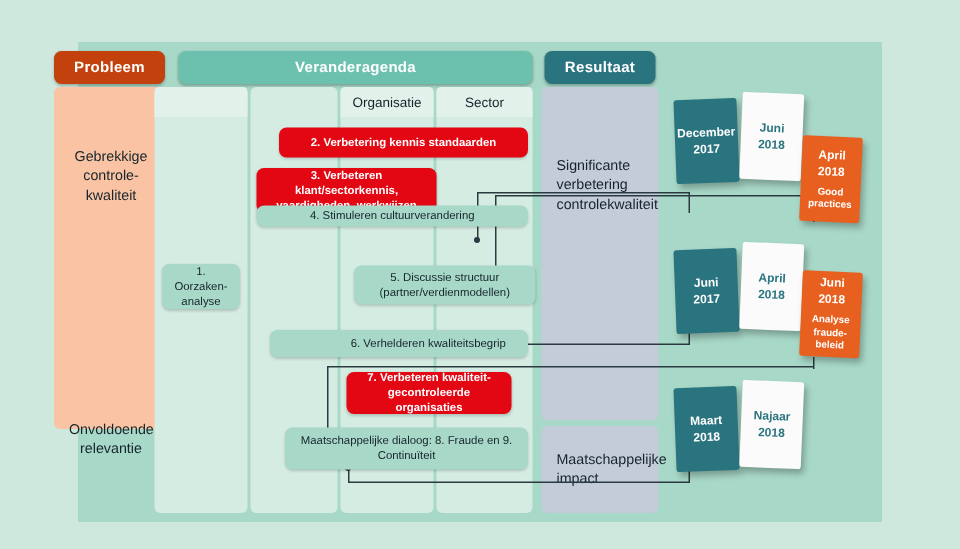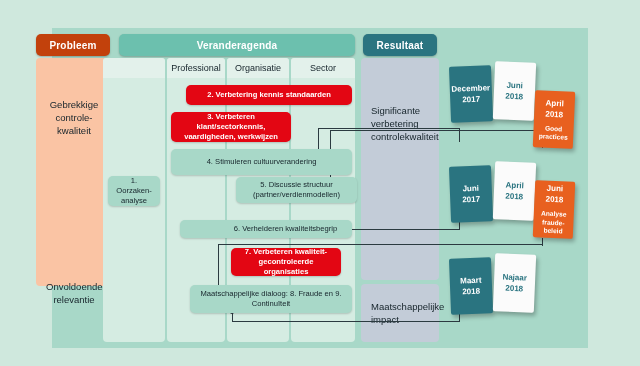--- a/index.html
+++ b/index.html
@@ -98,21 +98,20 @@
   </div>
 
   <div class="abs pill teal" style="left:119px;top:34px;width:236px;height:22px;">Veranderagenda</div>
 
   <div class="abs col-body body-lighttint" style="left:103px;top:58px;width:62px;height:284px;"></div>
   <div class="abs col-body body-lighttint" style="left:167px;top:58px;width:58px;height:284px;"></div>
   <div class="abs col-body body-lighttint" style="left:227px;top:58px;width:62px;height:284px;"></div>
   <div class="abs col-body body-lighttint" style="left:291px;top:58px;width:64px;height:284px;"></div>
 
   <div class="abs subhead" style="left:103px;top:58px;width:62px;height:20px;"></div>
-  <div class="abs subhead" style="left:167px;top:58px;width:58px;height:20px;">Professional</div>
   <div class="abs subhead" style="left:227px;top:58px;width:62px;height:20px;">Organisatie</div>
   <div class="abs pill dteal" style="left:363px;top:34px;width:74px;height:22px;">Resultaat</div>
 
   <div class="abs subhead" style="left:291px;top:58px;width:64px;height:20px;">Sector</div>
 
   <div class="abs col-body body-grey" style="left:361px;top:58px;width:78px;height:222px;">
     <div class="body-text" style="top:46px;">Significante verbetering controlekwaliteit</div>
   </div>
 
   <div class="abs col-body body-grey" style="left:361px;top:284px;width:78px;height:58px;">
@@ -142,21 +141,21 @@
   <div class="line vline" style="left:232px;top:312px;height:10px;"></div>
   <div class="dot" style="left:230px;top:310px;"></div>
   <div class="line vline" style="left:459px;top:314px;height:8px;"></div>
 
   <div class="abs act mint" style="left:108px;top:176px;width:52px;height:30px;">1. Oorzaken-analyse</div>
 
   <div class="abs act red" style="left:186px;top:85px;width:166px;height:20px;">2. Verbetering kennis standaarden</div>
 
   <div class="abs act red" style="left:171px;top:112px;width:120px;height:30px;">3. Verbeteren klant/sectorkennis, vaardigheden, werkwijzen</div>
 
-  <div class="abs act mint" style="left:171px;top:149px;width:181px;height:26px;">4. Stimuleren cultuurverandering</div>
+  <div class="abs act mint" style="left:171px;top:137px;width:181px;height:14px;">4. Stimuleren cultuurverandering</div>
 
   <div class="abs act mint" style="left:236px;top:177px;width:121px;height:26px;">5. Discussie structuur (partner/verdienmodellen)</div>
 
   <div class="abs act mint" style="left:180px;top:220px;width:172px;height:18px;padding-left:44px;">6. Verhelderen kwaliteitsbegrip</div>
 
   <div class="abs act red" style="left:231px;top:248px;width:110px;height:28px;">7. Verbeteren kwaliteit-gecontroleerde organisaties</div>
 
   <div class="abs act mint" style="left:190px;top:285px;width:162px;height:28px;">Maatschappelijke dialoog: 8. Fraude en 9. Continuïteit</div>
 
   <div class="card teal" style="left:450px;top:66px;width:42px;height:56px;transform:rotate(-2.2deg);">

